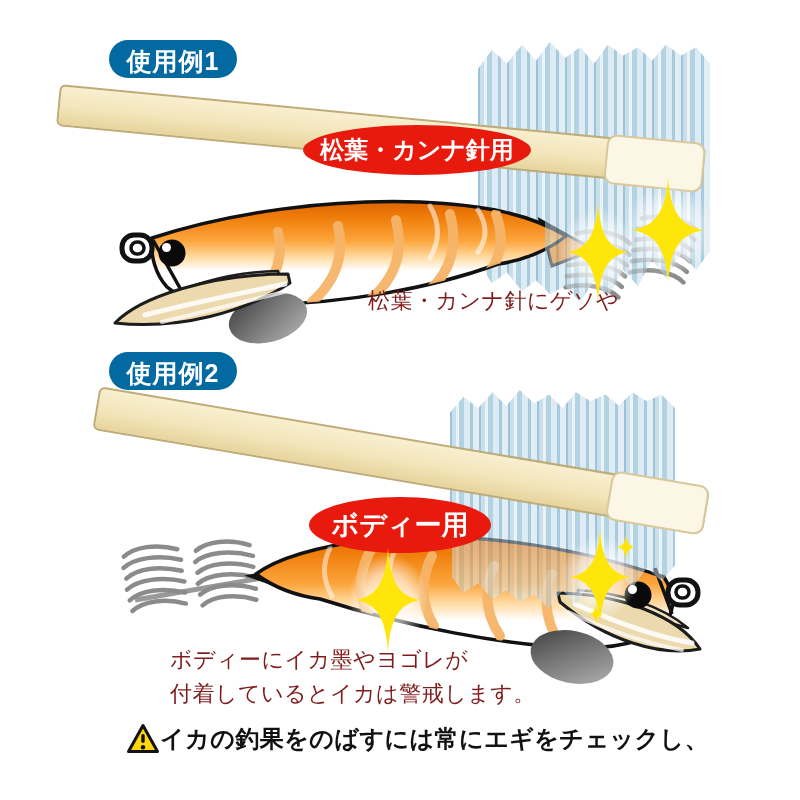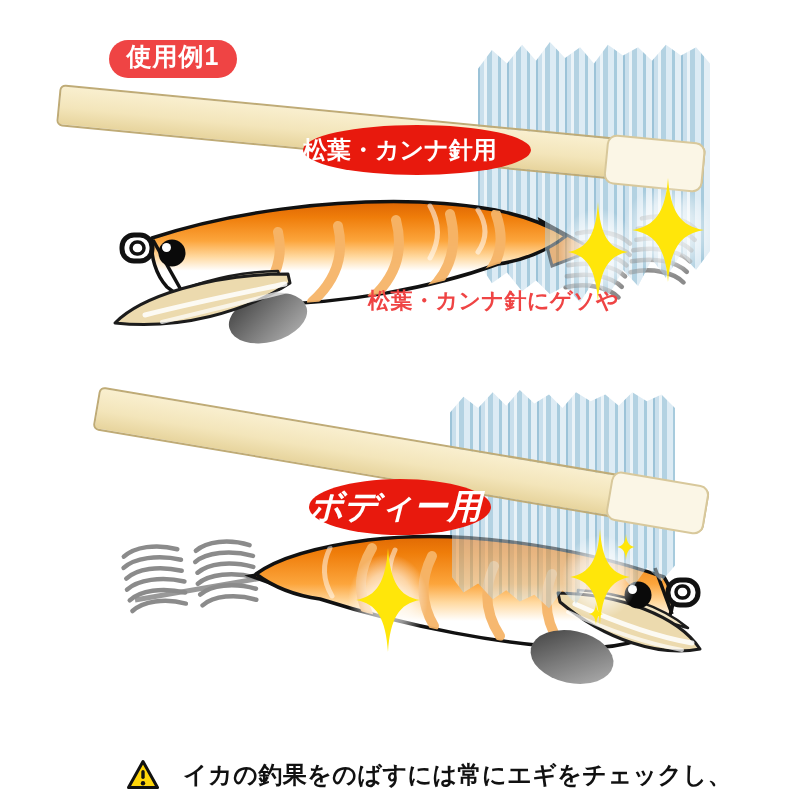--- a/index.html
+++ b/index.html
@@ -2,22 +2,22 @@
 <html><head>
 <meta charset="utf-8">
 <style>
   html,body{margin:0;padding:0;background:#fff;}
   #stage{position:relative;width:800px;height:800px;background:#fff;overflow:hidden;
          font-family:"Liberation Sans","DejaVu Sans",sans-serif;}
   .abs{position:absolute;}
   svg.layer{position:absolute;left:0;top:0;pointer-events:none;}
 
   
-  .badge{display:flex;align-items:flex-start;justify-content:center;
-         background:#ef4444;color:#fff;font-weight:bold;font-size:25px;
+  .badge{display:flex;align-items:flex-end;justify-content:center;
+         background:#0369a1;color:#fff;font-weight:bold;font-size:25px;
          border-radius:20px;width:128px;height:38px;letter-spacing:1px;z-index:7;}
   #badge1{left:109px;top:40px;}
   #badge2{left:109px;top:352px;}
 
   
   .bristles{
     background:repeating-linear-gradient(90deg,
       #9cc3d8 0px 2px,#c9dfec 2px 6px,#eaf3f8 6px 9px,
       #b3d2e2 9px 14px,#dcebf4 14px 20px,#a7cbdd 20px 23px,#e2eef5 23px 29px);
     clip-path:polygon(0% 10%,6% 3%,12.5% 8%,19% 1%,25% 7%,31% 0%,37.5% 6%,44% 2%,
@@ -34,32 +34,32 @@
 
   
   .handle{background:linear-gradient(180deg,#f9efcf 0%,#f3e5ba 55%,#e7d49d 100%);
           border:2px solid #bfab76;border-radius:6px;transform-origin:left center;z-index:4;}
   #handle1{left:58px;top:84px;width:645px;height:38px;transform:rotate(5.5deg);}
   #handle2{left:96px;top:386px;width:615px;height:40px;transform:rotate(9.6deg);}
   .handle-tip{position:absolute;right:-2px;top:-5px;width:95px;height:46px;
           background:#fbf6e6;border:2px solid #d8c89b;border-radius:10px;}
 
   
-  .oval{display:flex;align-items:center;border-radius:50%;
+  .oval{display:flex;align-items:center;justify-content:center;border-radius:50%;
         background:#e8190d;color:#fff;font-weight:bold;z-index:5;letter-spacing:0px;}
   #oval1{left:303px;top:125px;width:228px;height:50px;font-size:24px;}
-  #oval2{left:309px;top:479px;width:182px;height:56px;font-size:34px;font-style:italic;}
-
-  
-  .desc{font-weight:bold;color:#ef4444;font-size:22px;line-height:34px;z-index:7;letter-spacing:.5px;}
+  #oval2{left:309px;top:497px;width:182px;height:56px;font-size:27px;}
+
+  
+  .desc{font-weight:normal;color:#7f1d1d;font-size:22px;line-height:34px;z-index:7;letter-spacing:.5px;}
   #desc1{left:368px;top:284px;}
   #desc2{left:170px;top:643px;}
 
   
-  #footer{left:126px;top:756px;display:flex;align-items:flex-start;z-index:7;gap:23px;}
+  #footer{left:126px;top:720px;display:flex;align-items:flex-start;z-index:7;}
   #footer .w-icon{width:34px;height:32px;margin-top:3px;flex:0 0 auto;}
   #footer .w-text{font-weight:bold;color:#111;font-size:24px;line-height:37px;letter-spacing:.5px;}
 </style>
 </head>
 <body>
 
 <div id="stage">
 
   <div class="abs bristles" id="bristles1"></div>
   <div class="abs bristles" id="bristles2"></div>
@@ -237,23 +237,30 @@
       <ellipse cx="600" cy="577" rx="38" ry="42" fill="url(#glow)"></ellipse>
       <use href="#star" transform="translate(600,577) scale(30,48)"></use>
       <use href="#star" transform="translate(626,547) scale(9,13)"></use>
       <use href="#star" transform="translate(596,614) scale(7,11)"></use>
     </g>
   </svg>
 
   <div class="abs badge" id="badge1">
     <span>使用例1</span>
   </div>
+  <div class="abs badge" id="badge2">
+    <span>使用例2</span>
+  </div>
 
   <div class="abs desc" id="desc1">
     <div>松葉・カンナ針にゲソや</div>
+  </div>
+  <div class="abs desc" id="desc2">
+    <div>ボディーにイカ墨やヨゴレが</div>
+    <div>付着しているとイカは警戒します。</div>
   </div>
 
   <div class="abs" id="footer">
     <svg class="w-icon" viewBox="0 0 34 32">
       <path d="M17,2.5 L31.5,28.5 L2.5,28.5 Z" fill="#ffd60a" stroke="#111" stroke-width="3" stroke-linejoin="round"></path>
       <rect x="15.3" y="11" width="3.4" height="9" rx="1.7" fill="#111"></rect>
       <circle cx="17" cy="24.3" r="2.2" fill="#111"></circle>
     </svg>
     <div class="w-text">
       <div>イカの釣果をのばすには常にエギをチェックし、</div>

